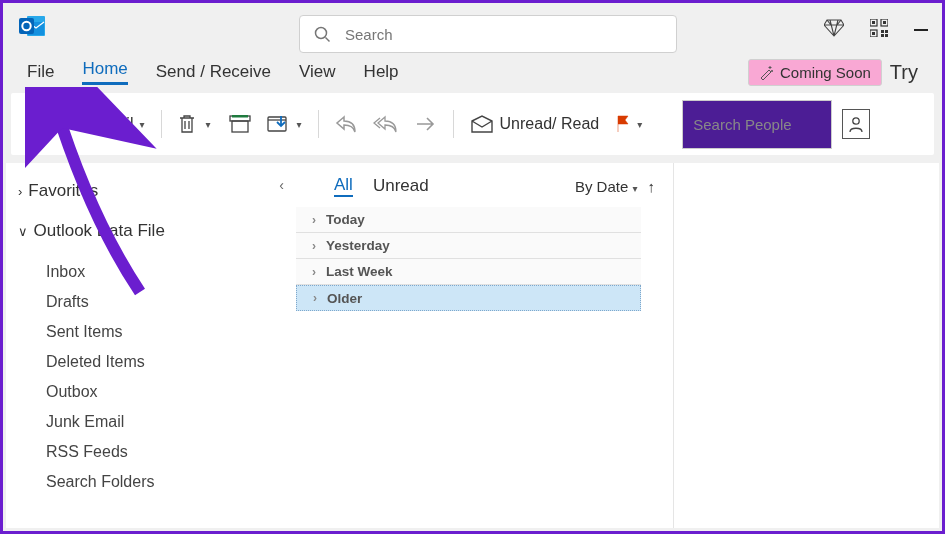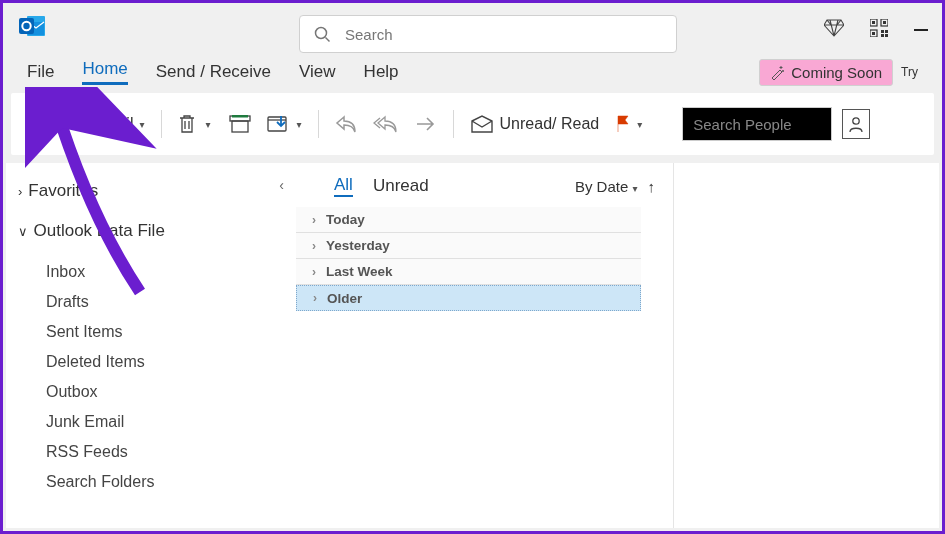--- a/index.html
+++ b/index.html
@@ -13,30 +13,30 @@
   .search-box svg { margin-right: 14px; }
   .tbar-icons { position: absolute; right: 14px; top: 16px; display: flex; align-items: center; gap: 26px; }
   .min-btn { width: 14px; height: 2px; background: #222; display: inline-block; }
 
   
   .menu-row { height: 38px; display: flex; align-items: center; padding: 0 24px; font-size: 17px; color: #333; }
   .menu-item { margin-right: 28px; cursor: pointer; }
   .menu-item.active { color: #0F6CBD; border-bottom: 3px solid #0F6CBD; padding-bottom: 3px; font-weight: 500; }
   .menu-spacer { flex: 1; }
   .coming-soon { background: #f9a8d4; border: 1px solid #d0d0d0; border-radius: 3px; padding: 4px 10px; display: flex; align-items: center; gap: 6px; font-size: 15px; }
-  .try-txt { margin-left: 8px; font-size: 12px; }
+  .try-txt { margin-left: 8px; font-size: 20px; }
 
   
   .ribbon { height: 62px; background: #fff; margin: 2px 8px 0 8px; display: flex; align-items: center; padding: 0 8px; gap: 4px; border-radius: 2px; }
   .rbtn { display: flex; align-items: center; height: 38px; padding: 0 6px; cursor: pointer; gap: 6px; }
   .rsep { width: 1px; height: 28px; background: #d8d8d8; margin: 0 6px; }
   .caret { font-size: 10px; color: #555; }
   .new-email-lbl { font-size: 16px; color: #333; }
   .unread-lbl { font-size: 16px; color: #333; }
-  .search-people { margin-left: 30px; width: 150px; height: 34px; border: 1px solid #ccc; padding: 0 10px; font-size: 15px; color: #888; display: flex; align-items: center; background: #000000; }
+  .search-people { margin-left: 30px; width: 150px; height: 49px; border: 1px solid #ccc; padding: 0 10px; font-size: 15px; color: #888; display: flex; align-items: center; background: #4c1d95; }
   .contact-sq { width: 28px; height: 30px; border: 1px solid #555; margin-left: 6px; display:flex; align-items:center; justify-content:center; }
 
   
   .lower { position: absolute; top: 160px; left: 3px; right: 3px; bottom: 3px; background: #fff; display: flex; }
   .sidebar { width: 290px; padding: 18px 12px 0 12px; border-right: 0px solid #eee; position: relative; }
   .collapse-chev { position: absolute; right: 12px; top: 14px; font-size: 14px; color: #666; cursor: pointer; }
   .sb-head { display: flex; align-items: center; font-size: 17px; color: #333; margin-bottom: 16px; cursor: pointer; }
   .sb-head .chev { font-size: 13px; margin-right: 6px; }
   .sb-section { margin-top: 20px; }
   .sb-item { font-size: 16px; color: #444; padding: 6px 0 6px 28px; cursor: pointer; }

